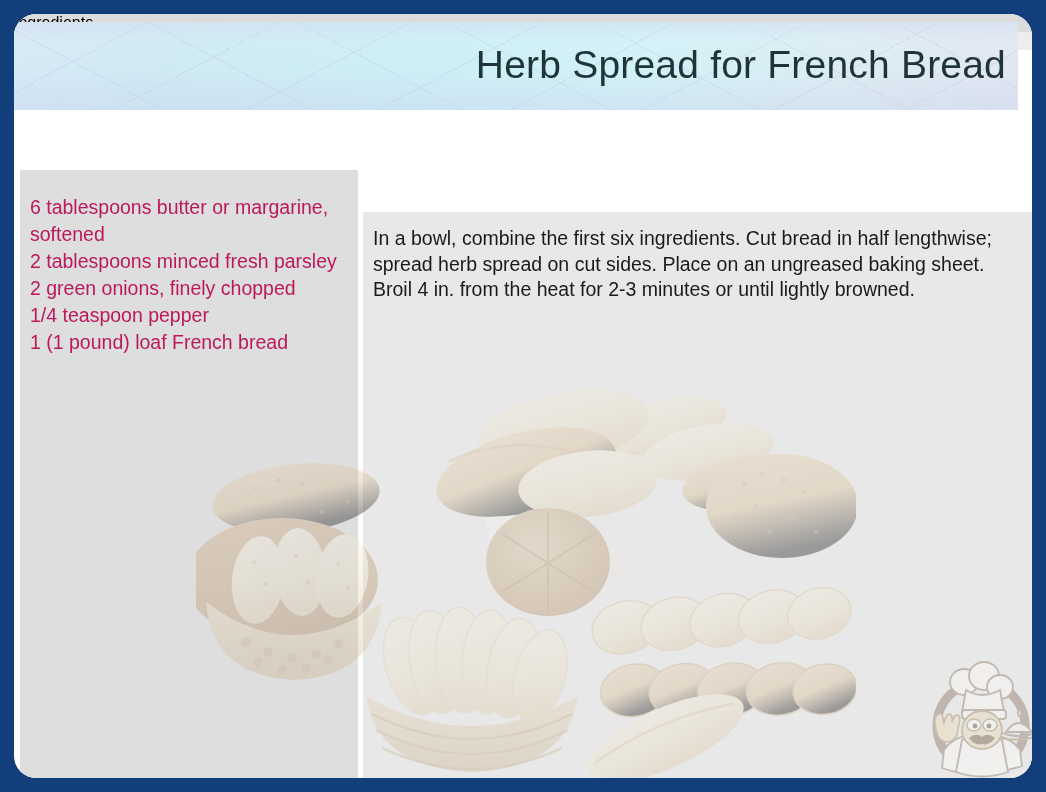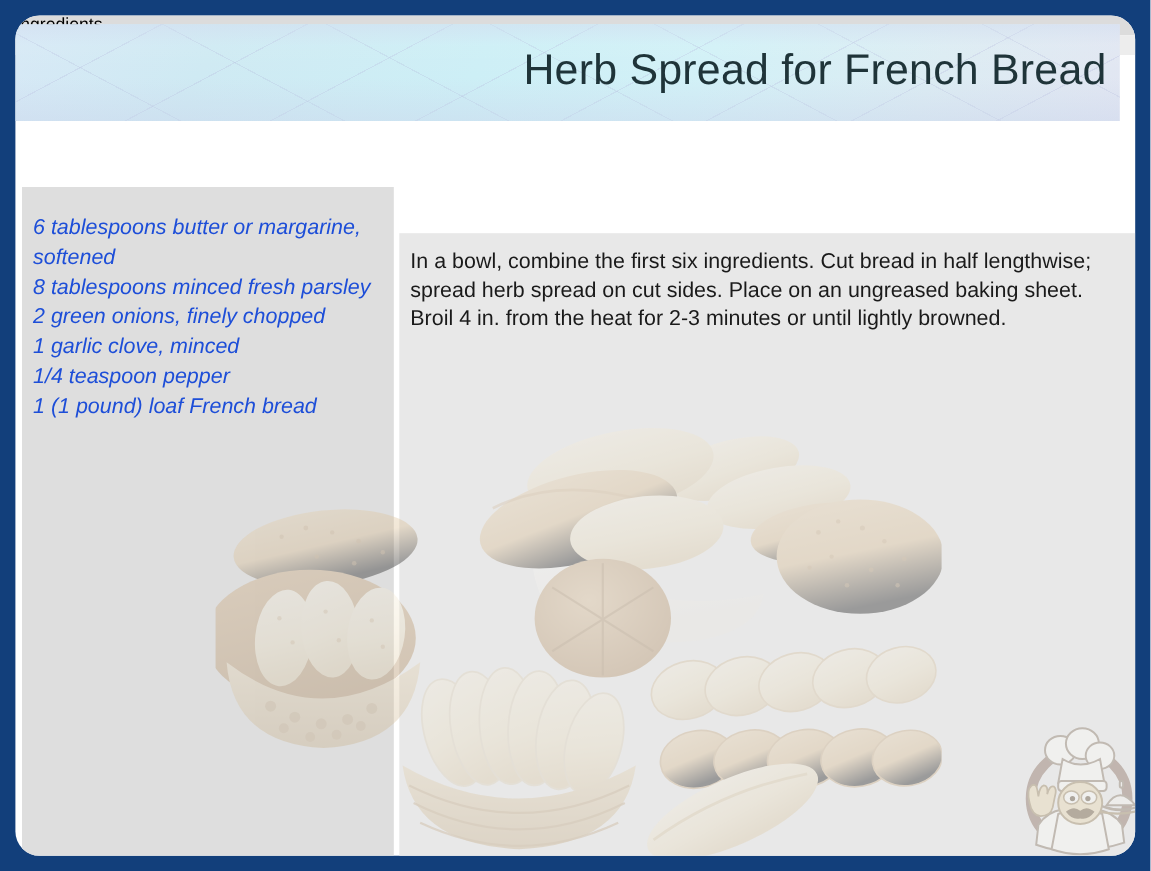--- a/index.html
+++ b/index.html
@@ -114,22 +114,21 @@
   }
 
   #ingredients-list {
     position: relative;
     z-index: 3;
     list-style: none;
     margin: 0;
     padding: 0;
     font-size: 19.5px;
     line-height: 27px;
-    color: #1d4ed8;
-    font-style: italic;
+    color: #be185d;
   }
   #ingredients-list li { margin: 0; padding: 0; }
 
   #directions-text {
     position: relative;
     z-index: 3;
     margin: 0;
     font-size: 19.5px;
     line-height: 25.5px;
     color: #1a1a1a;
@@ -169,23 +168,22 @@
       <div id="title-text">Herb Spread for French Bread</div>
     </div>
 
     <div id="tab-ingredients">
       <span>Ingredients</span>
     </div>
 
     <div id="panel-ingredients">
       <ul id="ingredients-list">
         <li>6 tablespoons butter or margarine, softened</li>
-        <li>8 tablespoons minced fresh parsley</li>
+        <li>2 tablespoons minced fresh parsley</li>
         <li>2 green onions, finely chopped</li>
-        <li>1 garlic clove, minced</li>
         <li>1/4 teaspoon pepper</li>
         <li>1 (1 pound) loaf French bread</li>
       </ul>
     </div>
 
     <div id="tab-directions">
       <span>Directions</span>
     </div>
 
     <div id="panel-directions">

